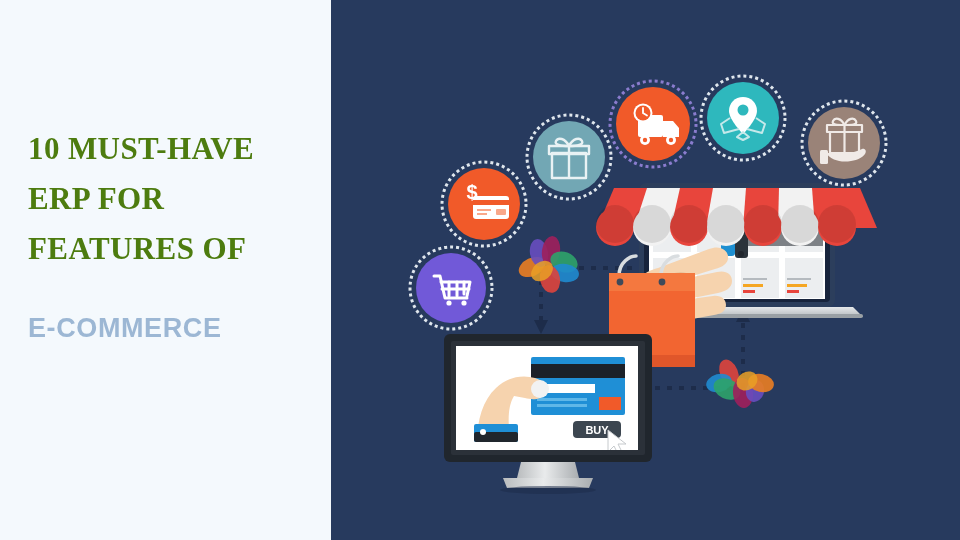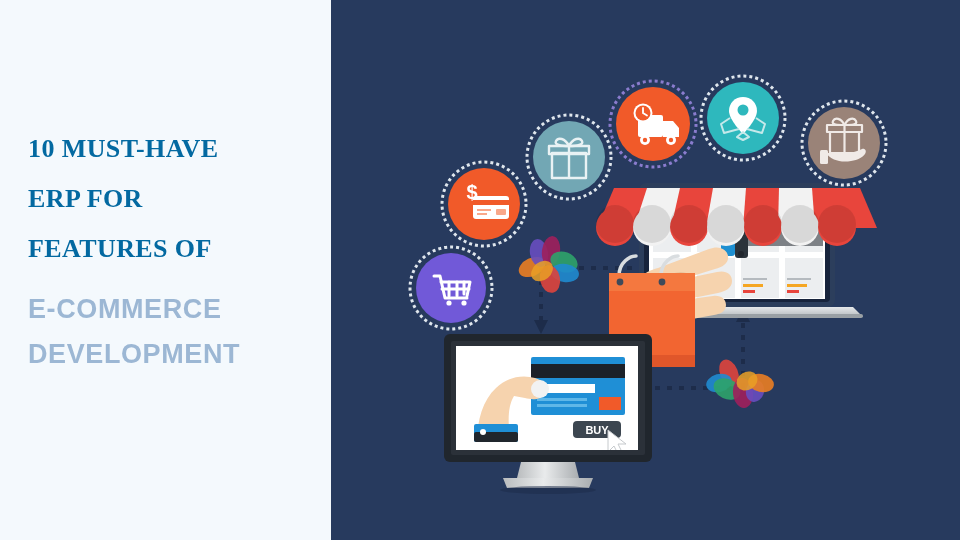--- a/index.html
+++ b/index.html
@@ -29,32 +29,32 @@
     background: #f4f9fd;
   }
 
   .headline {
     position: absolute;
     left: 28px;
     top: 124px;
     width: 290px;
     font-family: "Liberation Serif", serif;
     font-weight: bold;
-    font-size: 26px;
+    font-size: 31px;
     line-height: 50px;
     letter-spacing: 0.4px;
-    color: #0369a1;
+    color: #4d7c0f;
     text-transform: uppercase;
   }
   .headline .hl-line { display: block; white-space: nowrap; }
 
   .subhead {
     position: absolute;
     left: 28px;
-    top: 287px;
+    top: 306px;
     width: 300px;
     font-family: "Liberation Sans", sans-serif;
     font-weight: bold;
     font-size: 27px;
     line-height: 45px;
     letter-spacing: 0.6px;
     color: #9cb7d4;
     text-transform: uppercase;
   }
   .subhead .sh-line { display: block; white-space: nowrap; }
@@ -84,21 +84,20 @@
   <div class="left-panel">
 
     <div class="headline">
       <span class="hl-line">10 MUST-HAVE</span>
       <span class="hl-line">ERP FOR</span>
       <span class="hl-line">FEATURES OF</span>
     </div>
 
     <div class="subhead">
       <span class="sh-line">E-COMMERCE</span>
-      <span class="sh-line">DEVELOPMENT</span>
     </div>
 
   </div>
 
   <div class="right-panel">
 
     <svg class="art" viewBox="0 0 629 540" xmlns="http://www.w3.org/2000/svg">
 
       <defs>
 

